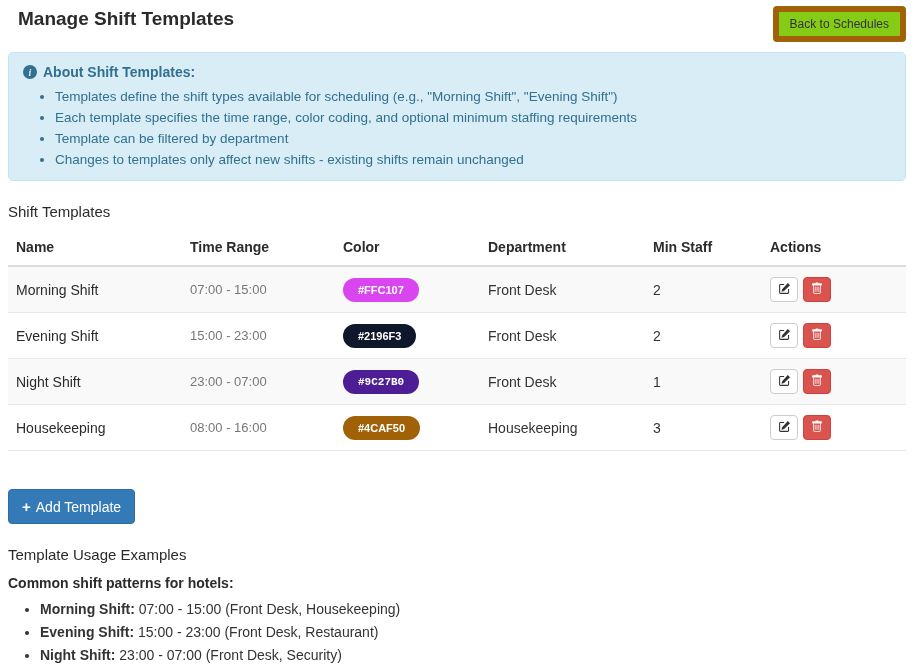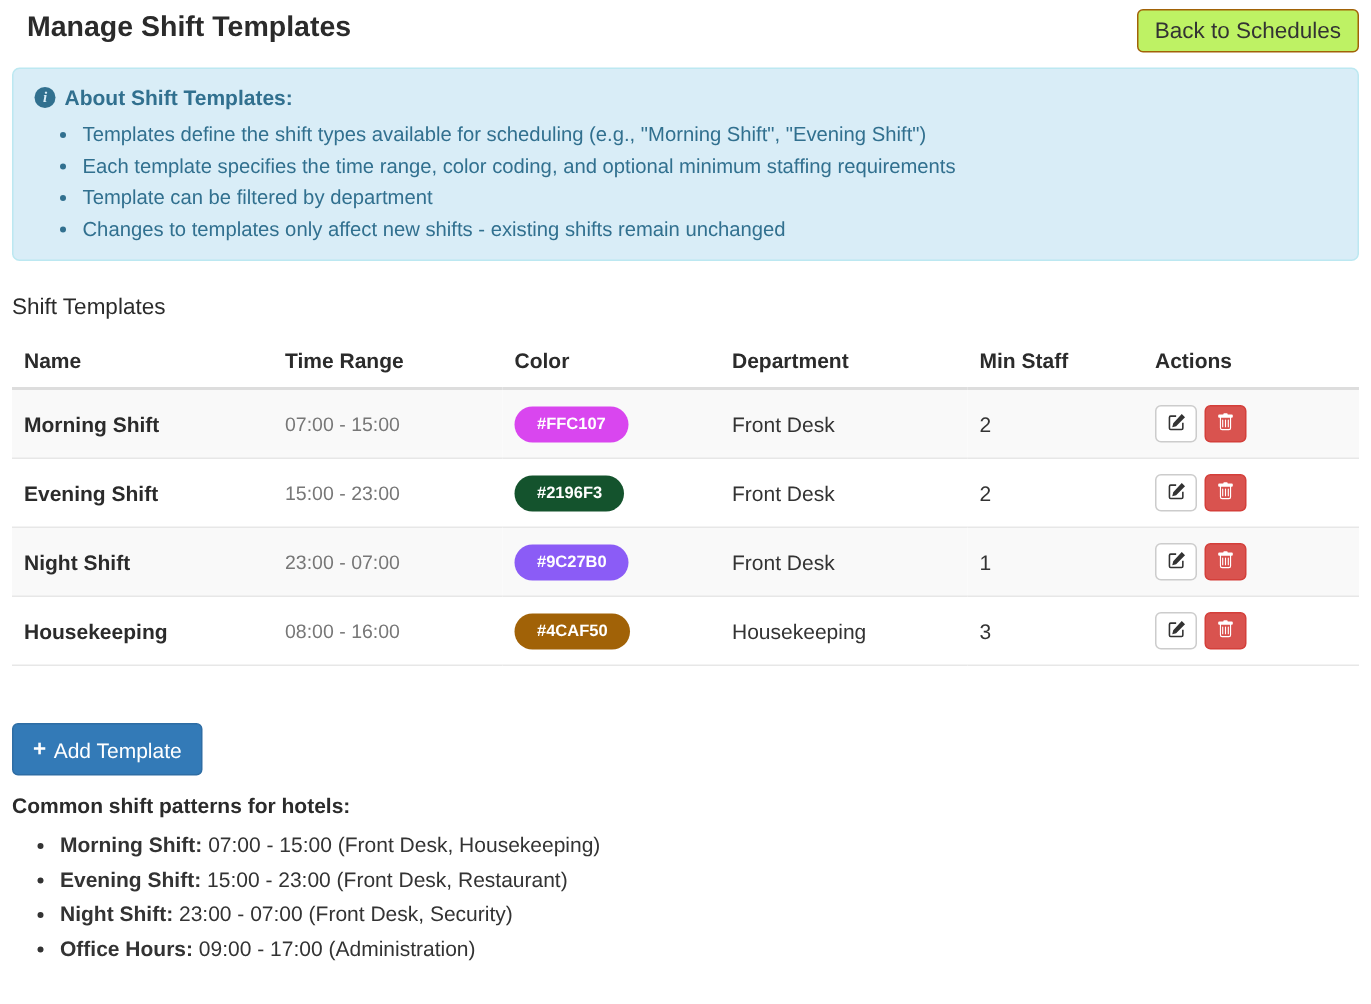--- a/index.html
+++ b/index.html
@@ -27,24 +27,24 @@
     font-weight: bold;
     color: #2b2b2b;
     margin: 2px 0 0 0;
   }
   .btn {
     font-family: "Liberation Sans", sans-serif;
     border-radius: 4px;
     cursor: pointer;
   }
   .btn-default {
-    background: #bef264;
-    border: 1px solid #a16207;
+    background: #84cc16;
+    border: 6px solid #a16207;
     color: #333;
-    font-size: 15px;
+    font-size: 12px;
     padding: 5px 11px;
   }
 
   
   .info-box {
     margin-top: 10px;
     background: var(--info-bg, #d9edf7);
     border: 1px solid var(--info-border, #bce8f1);
     border-radius: 5px;
     color: var(--info-text, #31708f);
@@ -105,21 +105,21 @@
     border-bottom: 1px solid #e7e7e7;
     vertical-align: middle;
     height: 44px;
   }
   tbody tr:nth-child(odd) { background: #f9f9f9; }
   .col-name { width: 174px; }
   .col-time { width: 153px; }
   .col-color { width: 145px; }
   .col-dept { width: 165px; }
   .col-staff { width: 117px; }
-  .cell-name { font-weight: bold; color: #2b2b2b; }
+  .cell-name { font-weight: normal; color: #2b2b2b; }
   .cell-time { color: #777; font-size: 13px; }
   .color-badge {
     display: inline-block;
     padding: 6px 15px;
     border-radius: 12px;
     color: #fff;
     font-weight: bold;
     font-size: 11px;
   }
   .actions-group { display: flex; gap: 5px; }
@@ -248,21 +248,21 @@
                 </span>
               </button>
             </div>
           </td>
         </tr>
 
         <tr>
           <td class="cell-name">Evening Shift</td>
           <td class="cell-time">15:00 - 23:00</td>
           <td>
-            <span class="color-badge" style="background-color: #14532d;">#2196F3</span>
+            <span class="color-badge" style="background-color: #0f172a;">#2196F3</span>
           </td>
           <td>Front Desk</td>
           <td>2</td>
           <td>
             <div class="actions-group">
               <button class="btn btn-icon btn-edit">
                 <span>
                   <svg width="13" height="13" viewBox="0 0 16 16">
                     <path d="M12.1 1.2l2.7 2.7L7.5 11.2 4.3 12l.8-3.2 7-7.6z" fill="#333"></path>
                     <path d="M13 8.5V13a1 1 0 0 1-1 1H3a1 1 0 0 1-1-1V4a1 1 0 0 1 1-1h4.5" fill="none" stroke="#333" stroke-width="1.3"></path>
@@ -278,21 +278,21 @@
                 </span>
               </button>
             </div>
           </td>
         </tr>
 
         <tr>
           <td class="cell-name">Night Shift</td>
           <td class="cell-time">23:00 - 07:00</td>
           <td>
-            <span class="color-badge" style="background-color: #8b5cf6;">#9C27B0</span>
+            <span class="color-badge" style="background-color: #4c1d95; font-family: Liberation Mono, monospace;">#9C27B0</span>
           </td>
           <td>Front Desk</td>
           <td>1</td>
           <td>
             <div class="actions-group">
               <button class="btn btn-icon btn-edit">
                 <span>
                   <svg width="13" height="13" viewBox="0 0 16 16">
                     <path d="M12.1 1.2l2.7 2.7L7.5 11.2 4.3 12l.8-3.2 7-7.6z" fill="#333"></path>
                     <path d="M13 8.5V13a1 1 0 0 1-1 1H3a1 1 0 0 1-1-1V4a1 1 0 0 1 1-1h4.5" fill="none" stroke="#333" stroke-width="1.3"></path>
@@ -343,20 +343,21 @@
       </tbody>
   </table>
 
   
   <button class="btn btn-primary">
     <span class="plus-glyph">+</span>
     <span>Add Template</span>
   </button>
 
   
+  <h2 class="section-heading">Template Usage Examples</h2>
   <p class="usage-subheading">Common shift patterns for hotels:</p>
   <ul class="usage-list">
 
       <li><span class="usage-label">Morning Shift:</span><span> 07:00 - 15:00 (Front Desk, Housekeeping)</span></li>
 
       <li><span class="usage-label">Evening Shift:</span><span> 15:00 - 23:00 (Front Desk, Restaurant)</span></li>
 
       <li><span class="usage-label">Night Shift:</span><span> 23:00 - 07:00 (Front Desk, Security)</span></li>
 
       <li><span class="usage-label">Office Hours:</span><span> 09:00 - 17:00 (Administration)</span></li>

